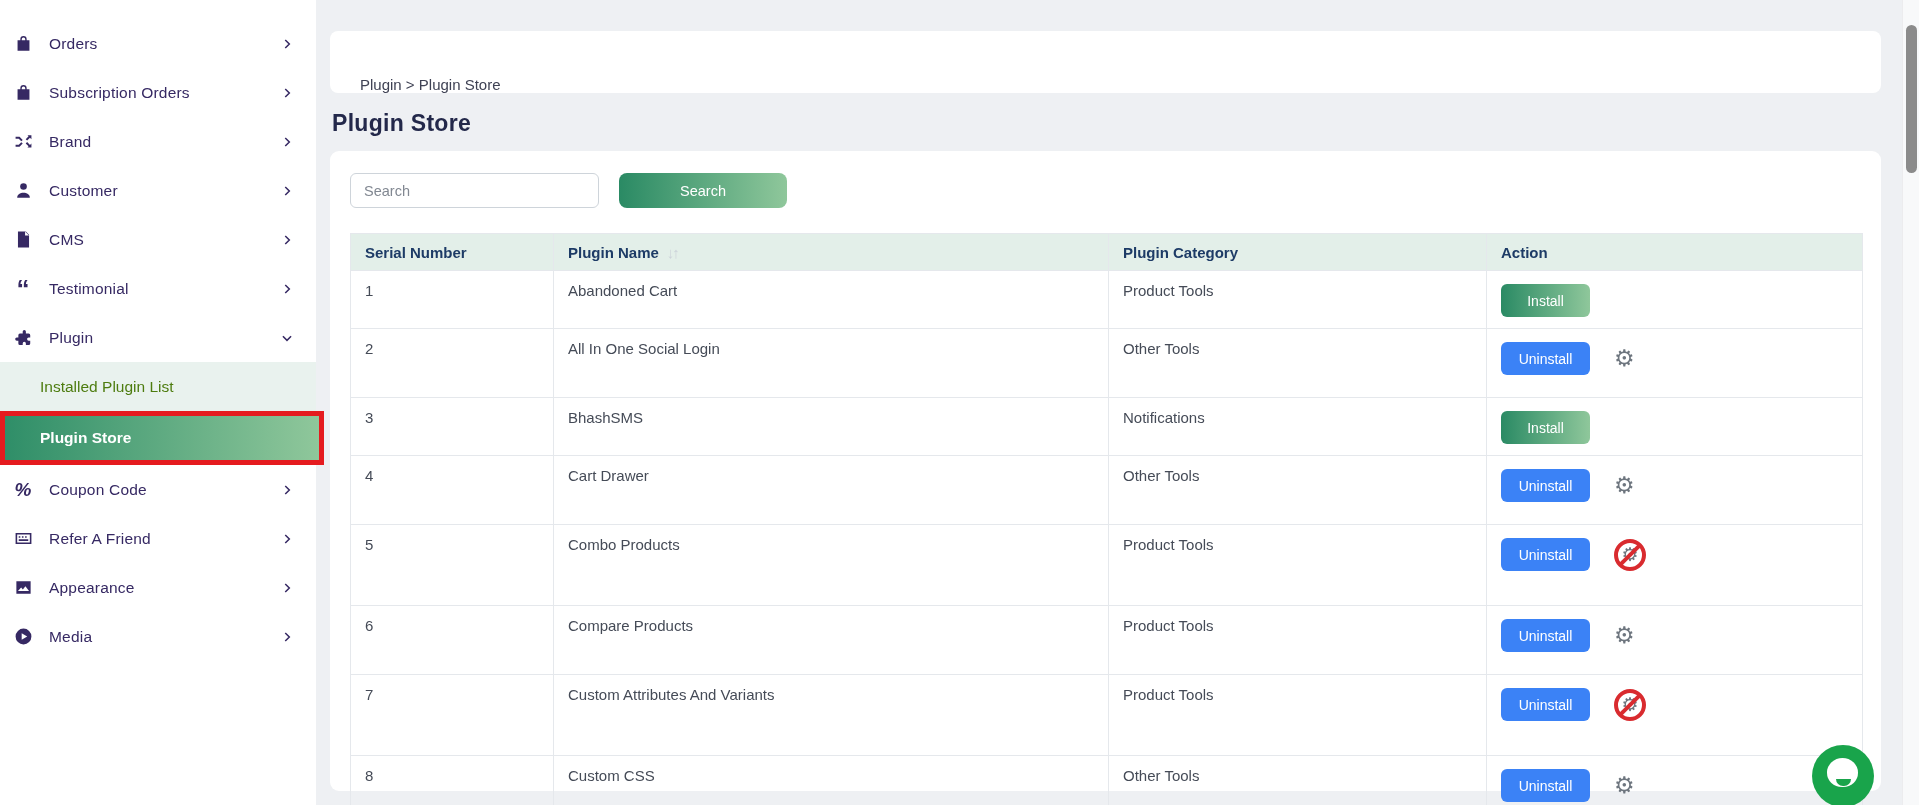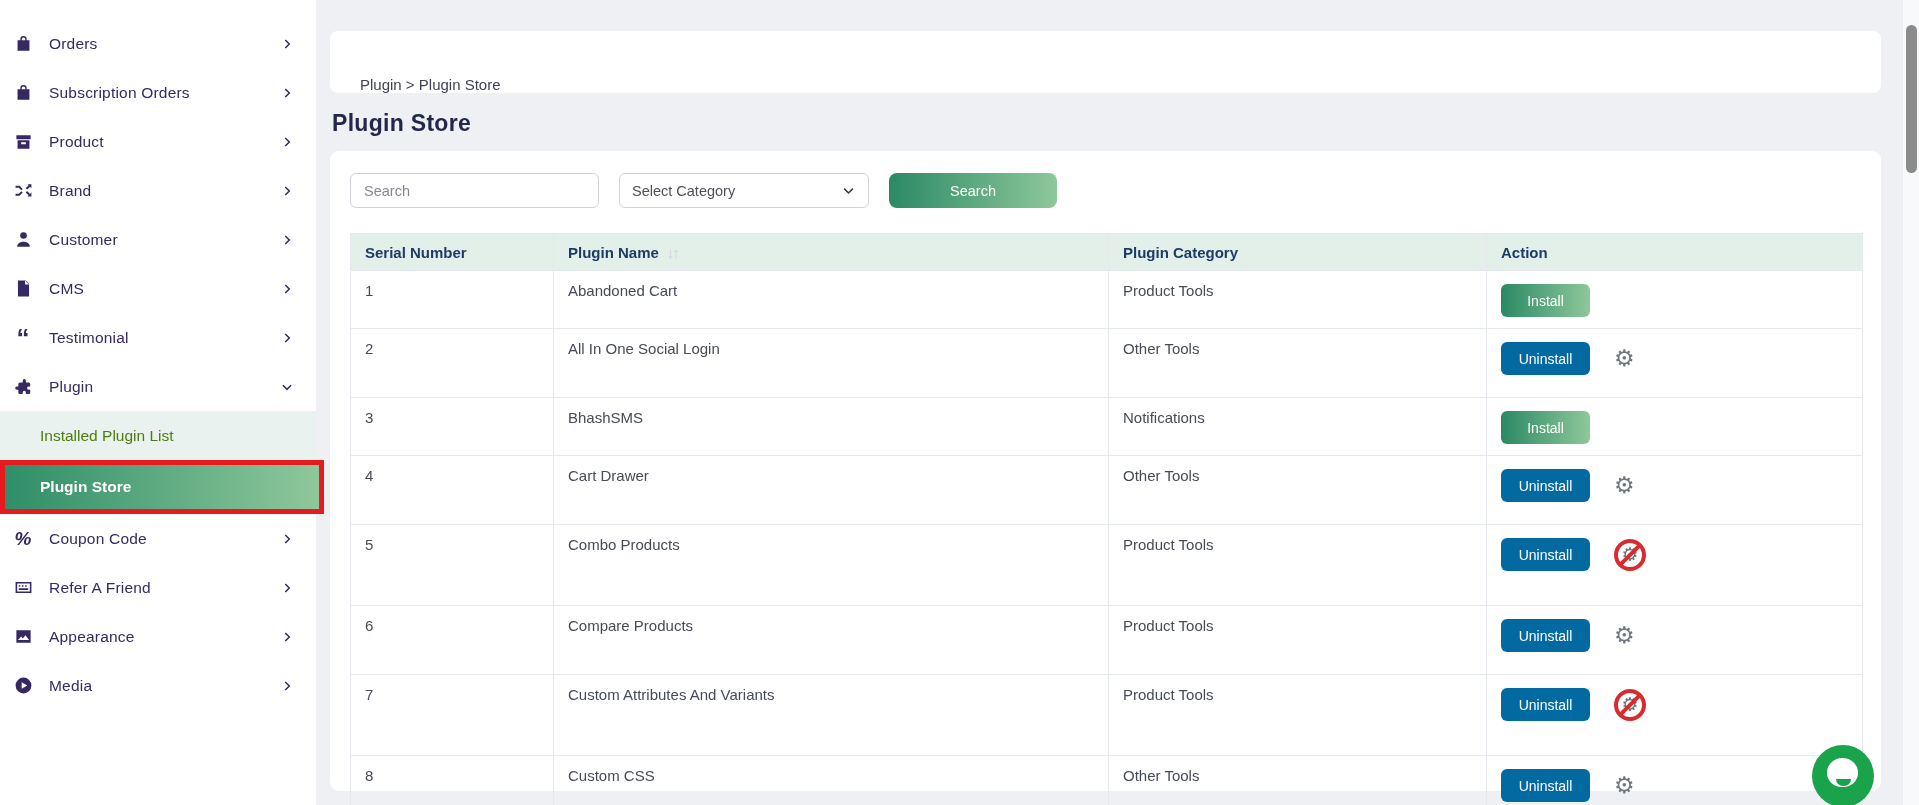--- a/index.html
+++ b/index.html
@@ -41,21 +41,21 @@
   th:last-child, td:last-child { border-right:none; }
   thead th { background:#e3efe9; color:#1d3b66; font-weight:bold; height:32px; padding-top:10px; padding-bottom:9px; }
   td { color:#454b57; }
   col.c-serial { width:203px; } col.c-name { width:555px; } col.c-cat { width:378px; } col.c-action { width:376px; }
   tr.r-sm td { height:56px; } tr.r-md td { height:69px; } tr.r-lg td { height:81px; }
   .sort-icons { color:#cdd3da; font-size:15px; letter-spacing:-2px; margin-left:8px; }
 
   .action-wrap { display:flex; align-items:center; gap:24px; margin-top:2px; }
   .btn-action { width:89px; height:33px; border-radius:6px; font-size:14px; color:#fff; border:none; cursor:pointer; font-family:"Liberation Sans",sans-serif; }
   .btn-install { background:linear-gradient(90deg,#2a8a64 0%, #8fc79b 100%); }
-  .btn-uninstall { background:#0369a1; }
+  .btn-uninstall { background:#3b82f6; }
   .gear { font-family:"DejaVu Sans",sans-serif; font-size:23px; color:#6e767f; line-height:23px; cursor:pointer; }
   .blocked { position:relative; width:32px; height:32px; display:flex; align-items:center; justify-content:center; cursor:pointer; }
   .blocked .gear { font-size:19px; }
   .blocked::before { content:""; position:absolute; inset:0; border:4px solid #d92b2f; border-radius:50%; }
   .blocked::after { content:""; position:absolute; left:3px; top:14px; width:26px; height:4px; background:#d92b2f; transform:rotate(-45deg); }
 
   
   .scrollbar-track { position:absolute; right:0; top:0; width:17px; height:805px; background:#f8f9fa; border-left:1px solid #ececee; z-index:6; }
   .scrollbar-thumb { position:absolute; left:3px; top:25px; width:11px; height:148px; background:#8b8b8b; border-radius:6px; }
 
@@ -87,31 +87,20 @@
         <svg viewBox="0 0 24 24">
           <path d="M8 8V6.5a4 4 0 0 1 8 0V8h3.5v13h-15V8H8zm1.8 0h4.4V6.5a2.2 2.2 0 0 0-4.4 0V8z"></path>
         </svg>
       </span>
     <span class="lbl">Subscription Orders</span>
     <span class="chev"><svg viewBox="0 0 24 24">
           <path d="M9 5l7 7-7 7"></path>
         </svg></span>
   </div>
 
-  <div class="side-item">
-    <span class="ic">
-        <svg viewBox="0 0 24 24">
-          <path d="M3 4h18v5H3zm1.5 6.5h15V21h-15zM9 13v2.4h6V13z"></path>
-        </svg>
-      </span>
-    <span class="lbl">Product</span>
-    <span class="chev"><svg viewBox="0 0 24 24">
-          <path d="M9 5l7 7-7 7"></path>
-        </svg></span>
-  </div>
 
   <div class="side-item">
     <span class="ic">
         <svg viewBox="0 0 24 24">
           <path d="M17 4h5v5l-1.8-1.8-3.6 3.6-1.8-1.8 3.6-3.6zM2 6h5l4 4-1.8 1.8L6 8.5H2zm0 10h4l3.2-3.2 1.8 1.8L7 18.5H2zm15 3.5h5v-5l-1.8 1.8-3.6-3.6-1.8 1.8 3.6 3.6z"></path>
         </svg>
       </span>
     <span class="lbl">Brand</span>
     <span class="chev"><svg viewBox="0 0 24 24">
           <path d="M9 5l7 7-7 7"></path>
@@ -229,26 +218,20 @@
   <div class="breadcrumb-card">
     <span>Plugin &gt; Plugin Store</span>
   </div>
 
   <h1 class="page-title">Plugin Store</h1>
 
   <div class="content-card">
 
     <div class="filters">
       <input class="search-input" type="text" placeholder="Search" style="">
-      <div class="select-box">
-        <span>Select Category</span>
-        <svg viewBox="0 0 24 24">
-            <path d="M5 9l7 7 7-7"></path>
-          </svg>
-      </div>
       <button class="btn-green search-btn">Search</button>
     </div>
 
     <table class="plugins">
       <colgroup>
           <col class="c-serial">
           <col class="c-name">
           <col class="c-cat">
           <col class="c-action">
         </colgroup>

